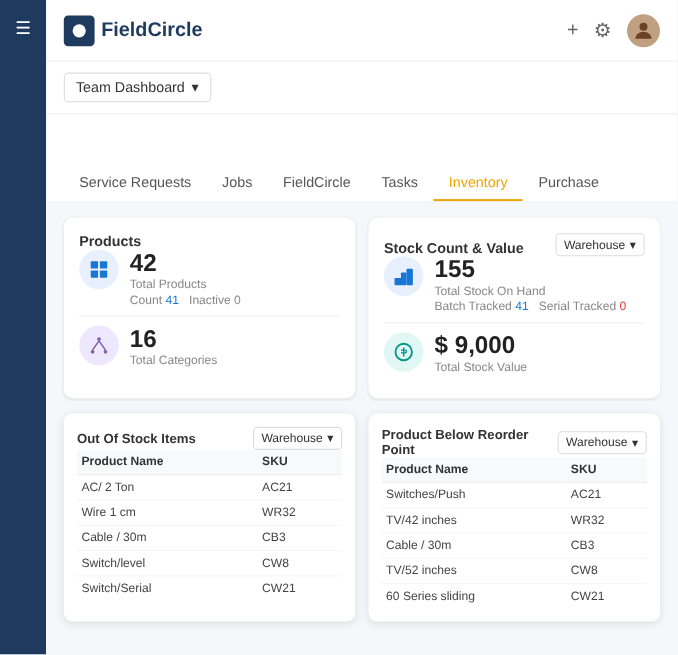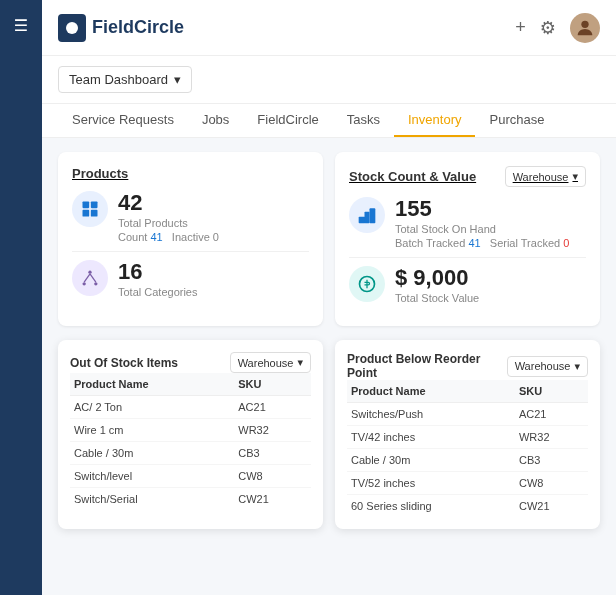--- a/index.html
+++ b/index.html
@@ -114,20 +114,21 @@
       white-space: nowrap;
     }
     .nav-tab {
       padding: 8px 14px;
       font-size: 13px;
       color: #555;
       cursor: pointer;
       border-bottom: 2px solid transparent;
       text-decoration: none;
       display: inline-block;
+      margin-top: 46px;
     }
     .nav-tab.active {
       color: #f0a500;
       border-bottom: 2px solid #f0a500;
       font-weight: 500;
     }
 
     
     .content {
       flex: 1;
@@ -146,24 +147,22 @@
 
     .card {
       background: white;
       border-radius: 8px;
       padding: 14px;
       box-shadow: 0 1px 3px rgba(0,0,0,0.08);
     }
 
     .card-header {
       display: flex;
-      align-items: center;
+      align-items: flex-end;
       justify-content: space-between;
-      margin-bottom: 10px;
-      text-decoration: underline;
     }
     .card-title {
       font-size: 13px;
       font-weight: 600;
       color: #333;
     }
 
     .card-dropdown {
       display: inline-flex;
       align-items: center;

